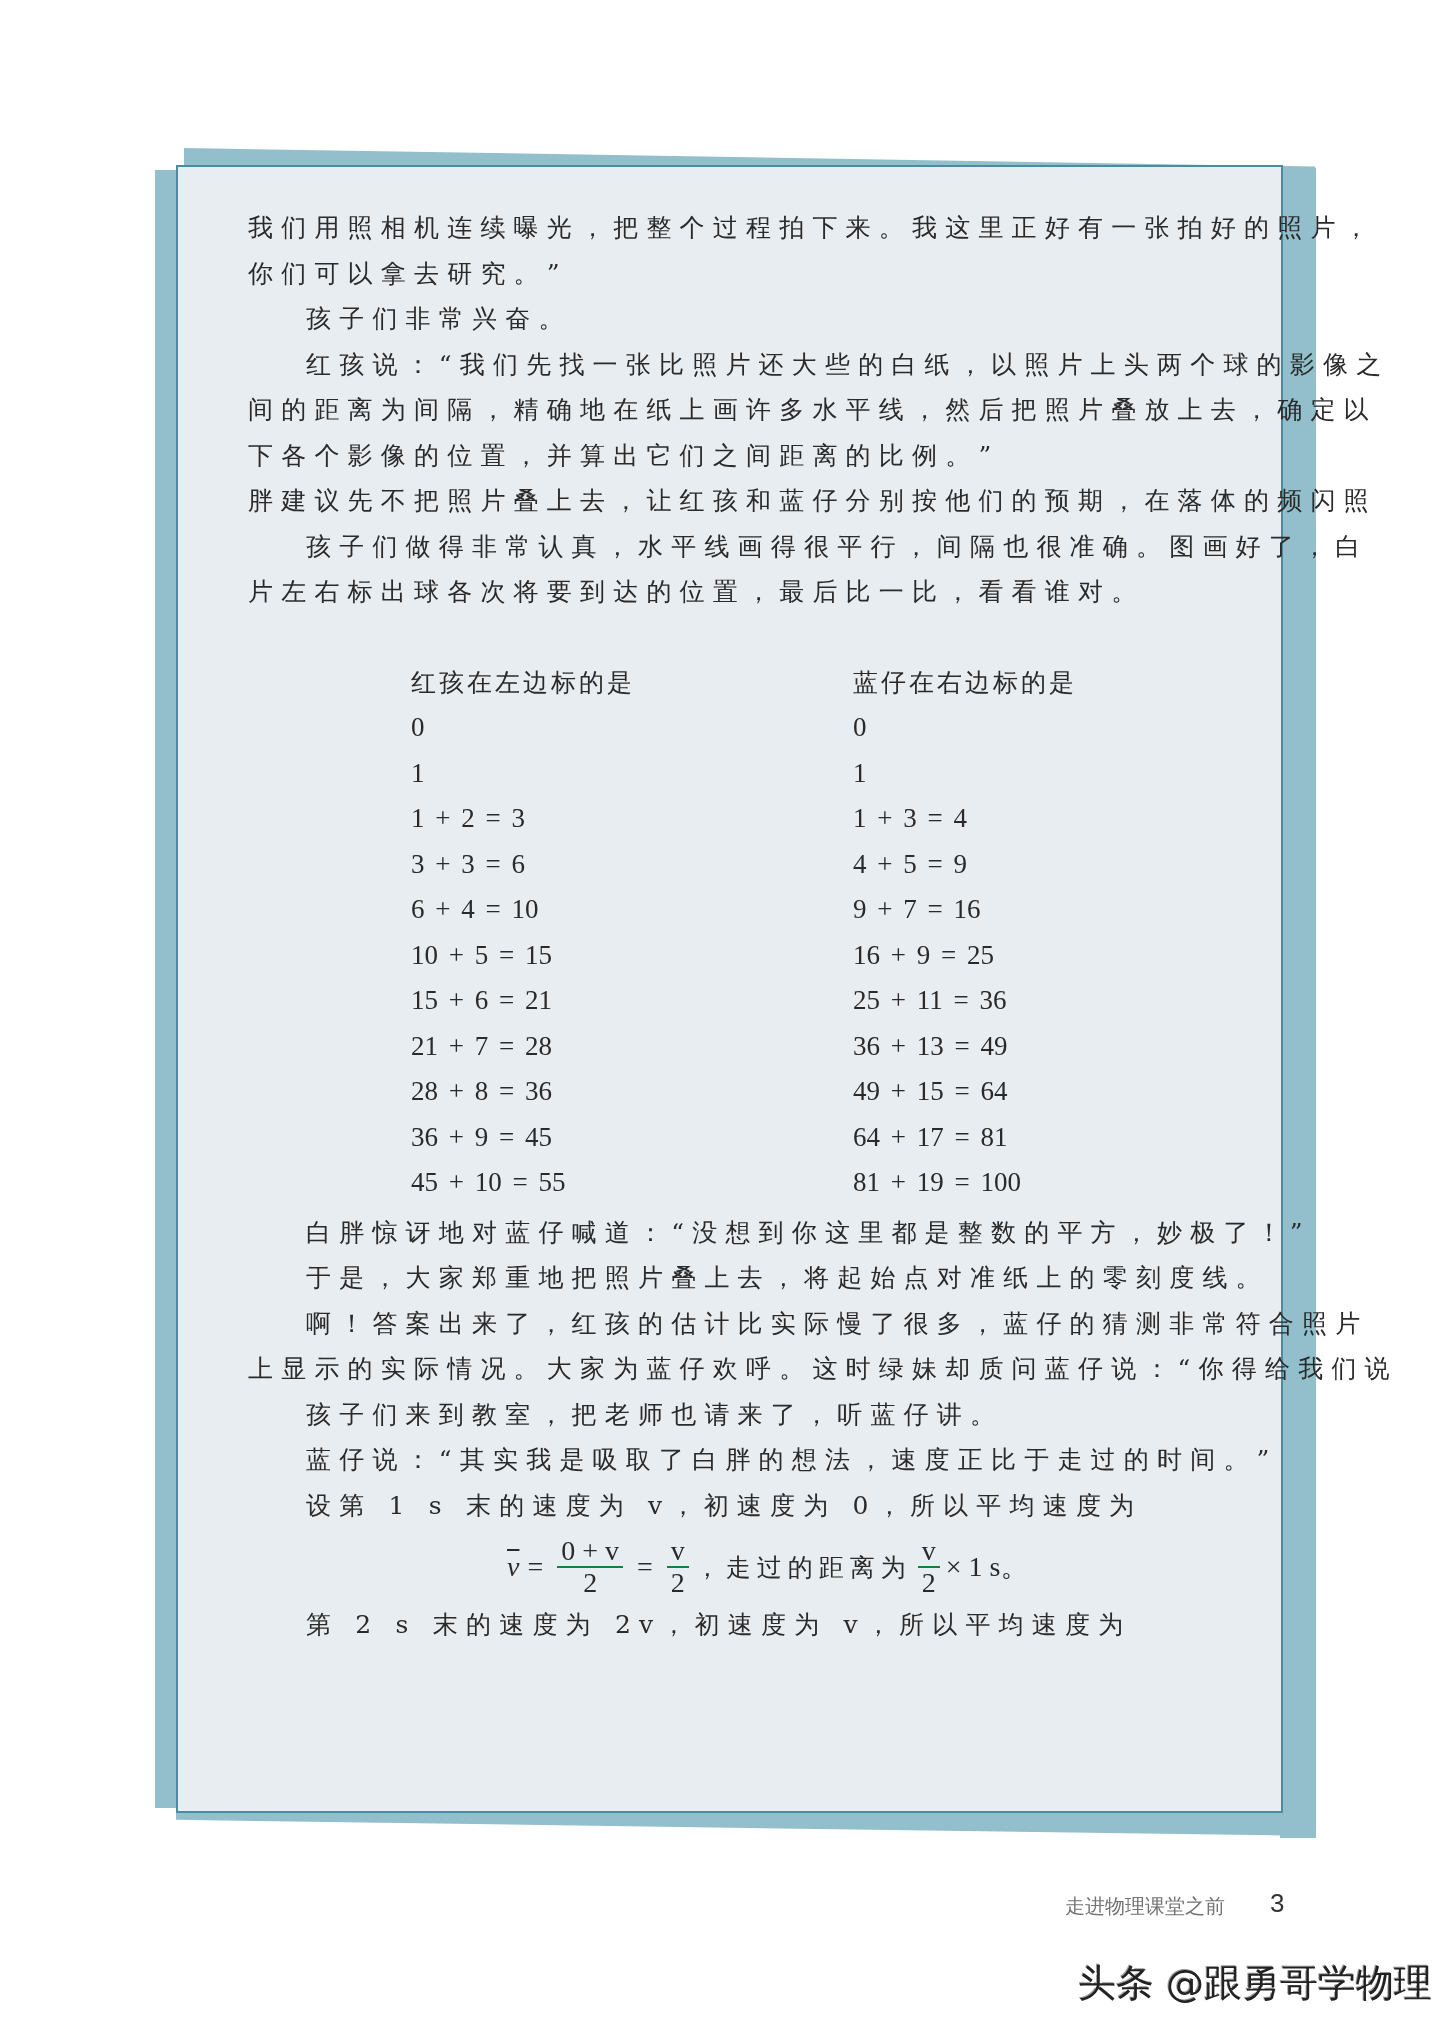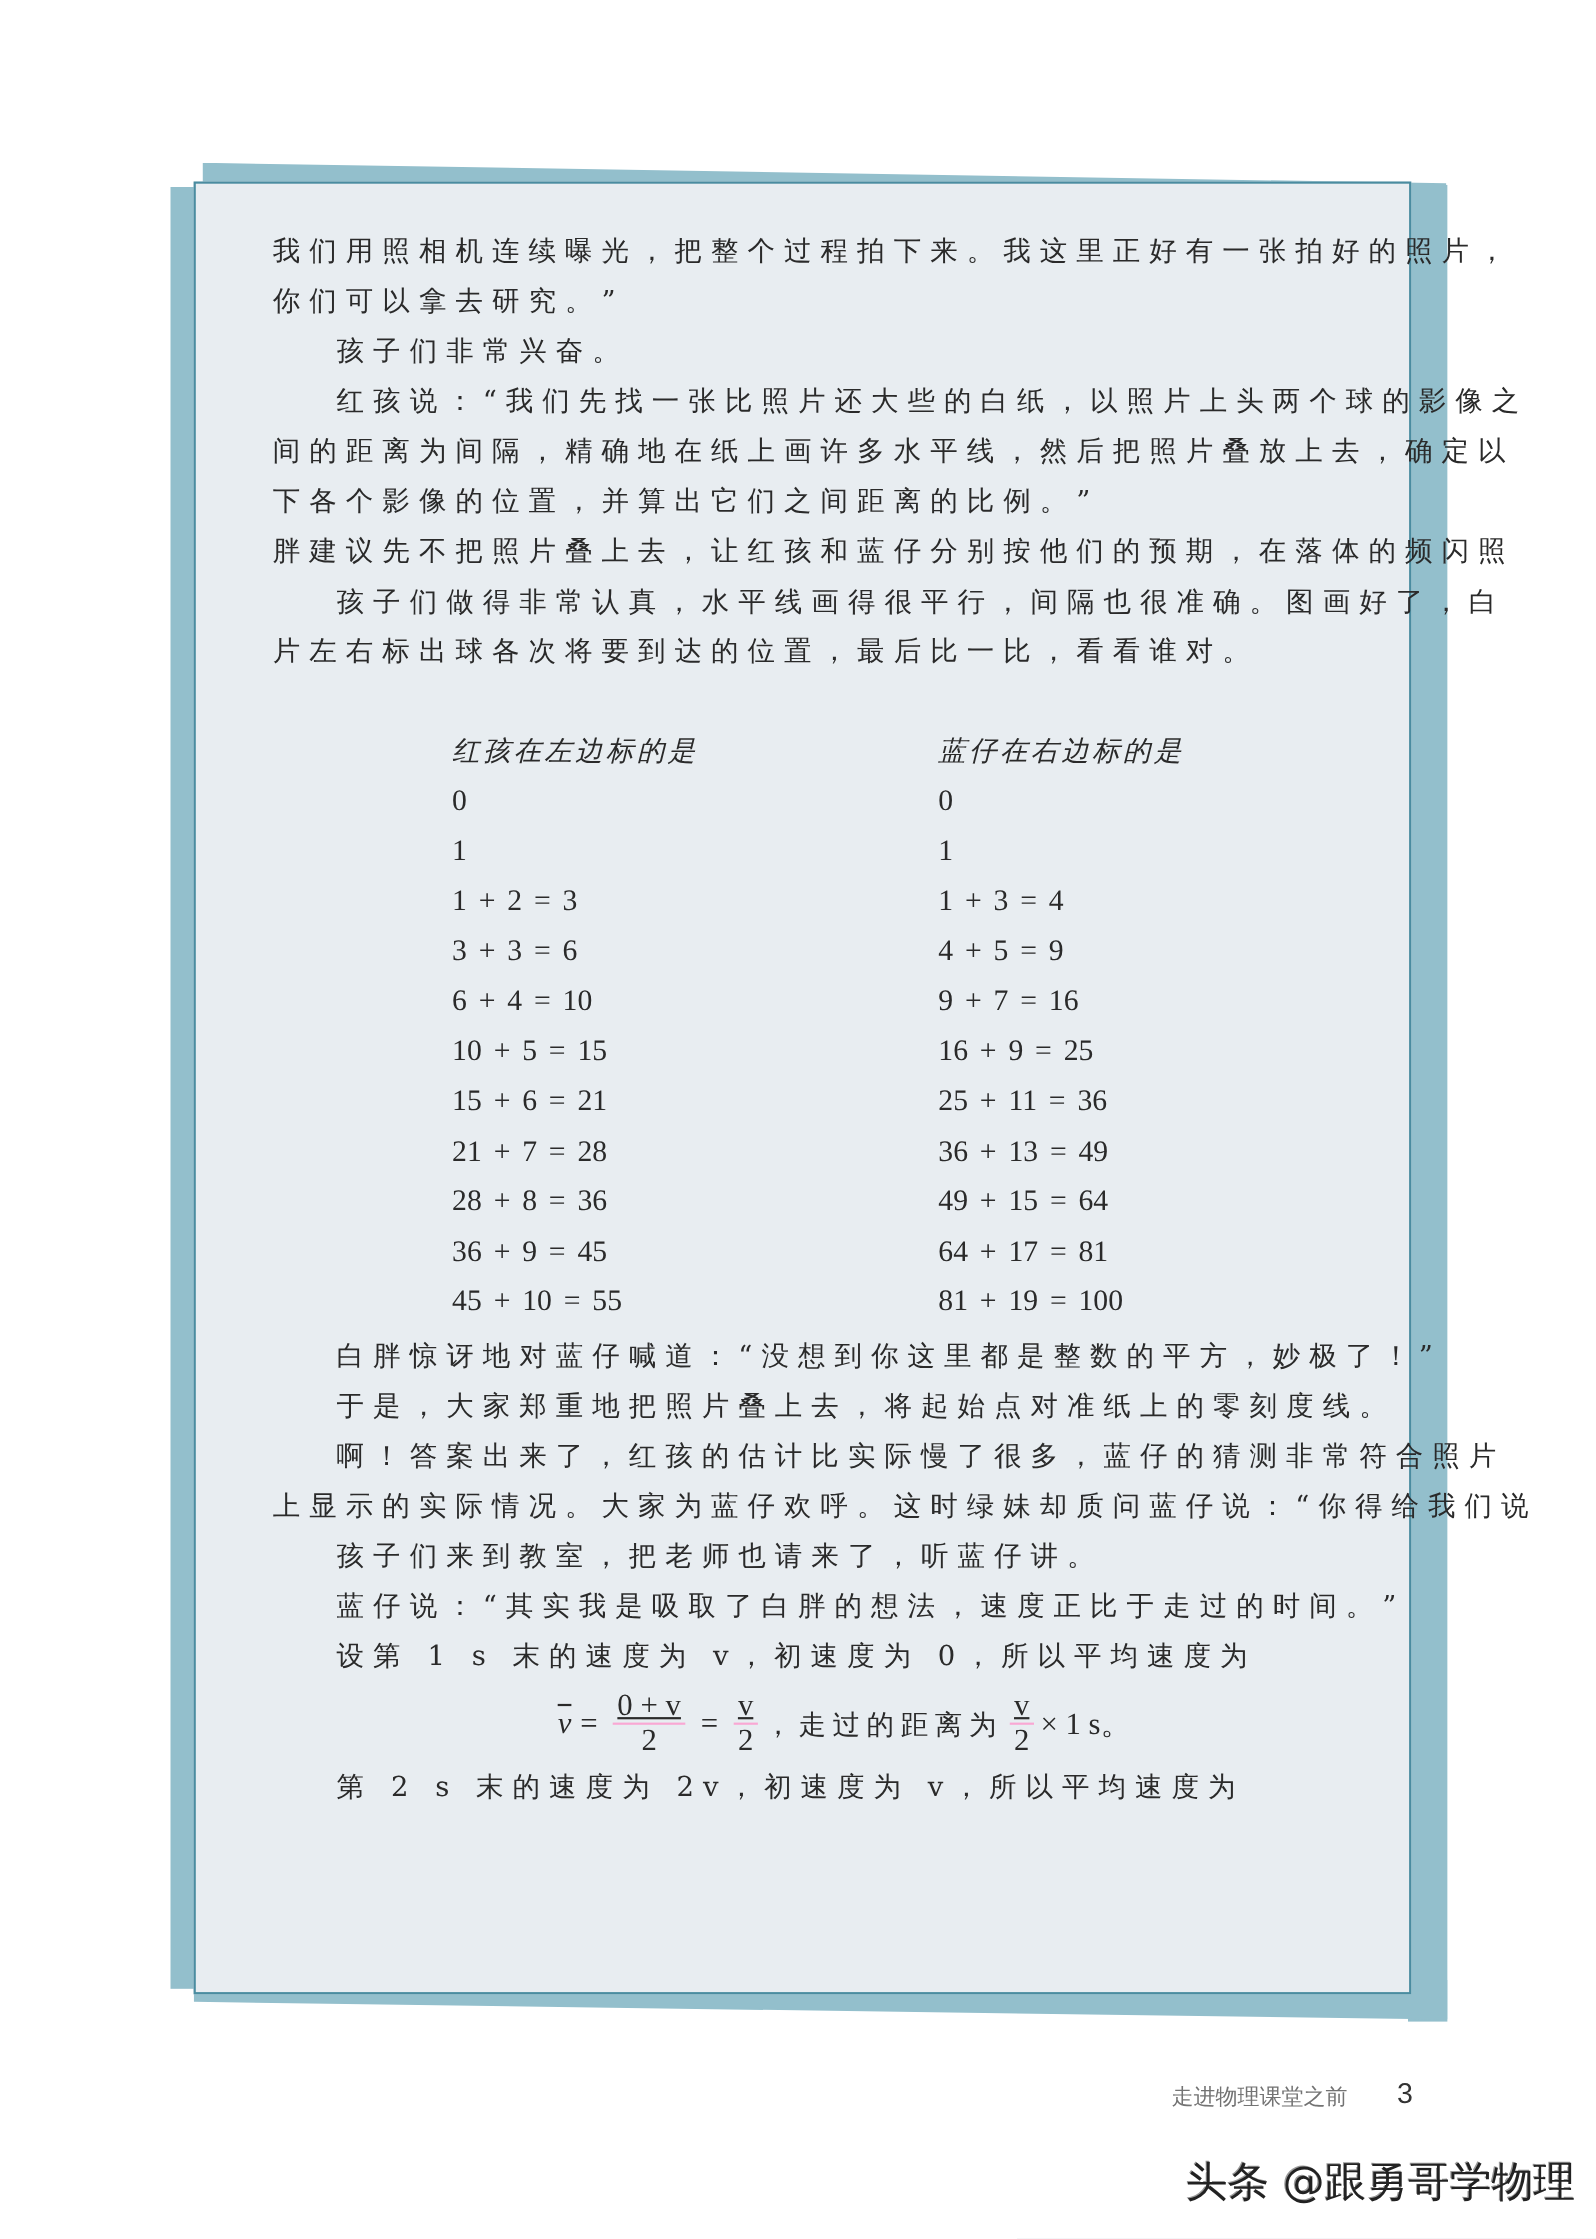--- a/index.html
+++ b/index.html
@@ -23,28 +23,28 @@
     position:absolute; left:176px; top:165px; width:1107px; height:1648px;
     background:#e8edf1; border:2px solid #4a8ca0; box-sizing:border-box;
   }
   .content { position:absolute; left:248px; top:205px; width:990px; }
   .p { font-size:25px; line-height:45.5px; letter-spacing:8.2px; margin:0; white-space:nowrap; }
   .indent { padding-left:58px; }
   .table { position:relative; margin-top:45px; height:540px; }
   .col { position:absolute; top:0; }
   .col.left { left:163px; }
   .col.right { left:605px; }
-  .col .hdr { font-size:25px; line-height:45.5px; letter-spacing:3px;font-style:italic; }
+  .col .hdr { font-size:25px; line-height:45.5px; letter-spacing:3px; }
   .col .row { font-family:"Liberation Serif","DejaVu Serif",serif; font-size:27px; line-height:45.5px; word-spacing:4px; }
   .after { margin-top:10px; }
   .formula { position:relative; height:70px; margin:4px 0 0 0; font-size:25px; }
   .f-inner { position:absolute; left:259px; top:0; display:flex; align-items:center; height:70px;
     font-family:"Liberation Serif","DejaVu Serif",serif; font-size:28px; }
   .frac { display:inline-flex; flex-direction:column; align-items:center; margin:0 6px; line-height:30px; }
-  .frac .num { border-bottom:2px solid #f9a8d4; padding:0 4px; font-style:normal;text-decoration:underline; }
+  .frac .num { border-bottom:2px solid #15803d; padding:0 4px; font-style:normal; }
   .ital { font-style:italic; }
   .vbar { text-decoration:overline; font-style:italic; }
   .op { margin:0 8px; }
   .cjk { font-family:"DejaVu Serif",serif; font-size:25px; letter-spacing:6px; }
   .footer-title { position:absolute; left:1065px; top:1893px; font-size:20px; color:#737373; }
   .page-num { position:absolute; left:1270px; top:1888px; font-size:26px; font-family:"Liberation Sans",sans-serif; color:#333; }
   .watermark { position:absolute; left:1078px; top:1958px; font-size:38px; font-weight:normal;
     font-family:"DejaVu Sans",sans-serif; color:#222; text-shadow:2px 2px 0 #ffffff, -1px -1px 0 #999; }
 </style>
 </head>

